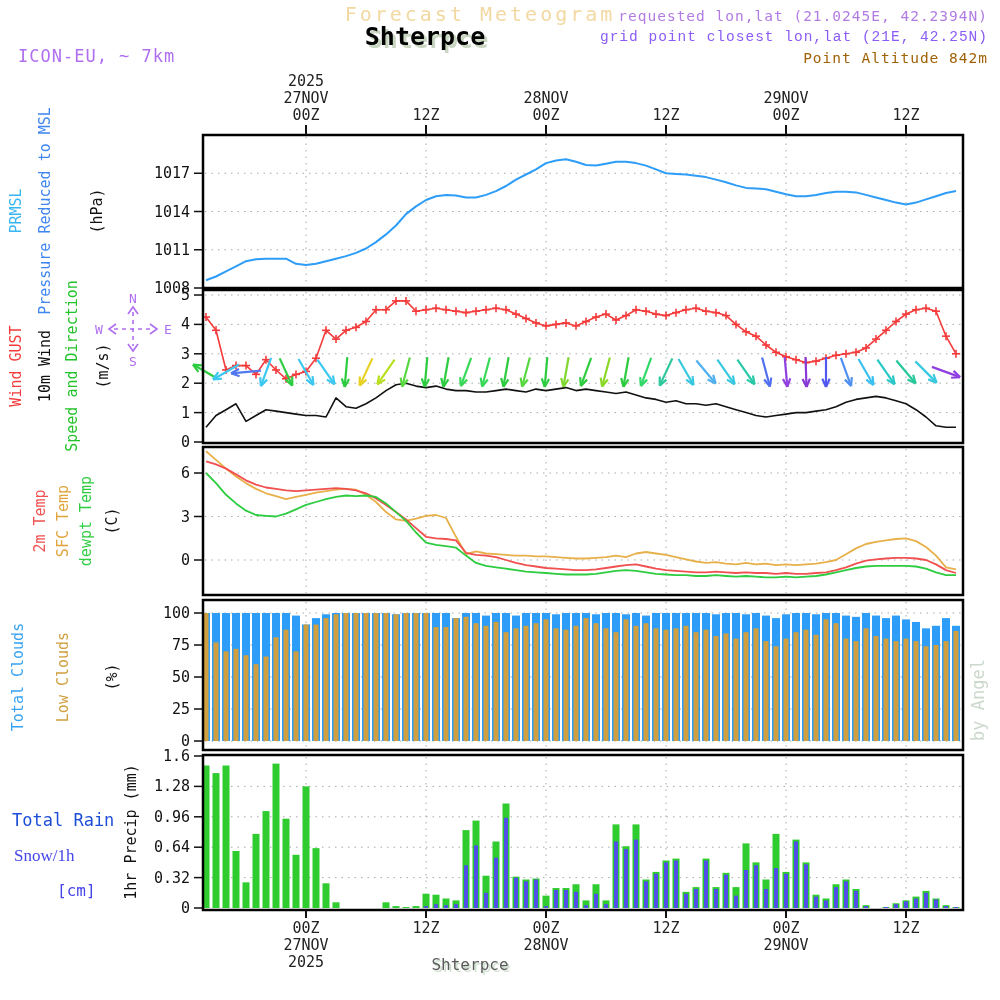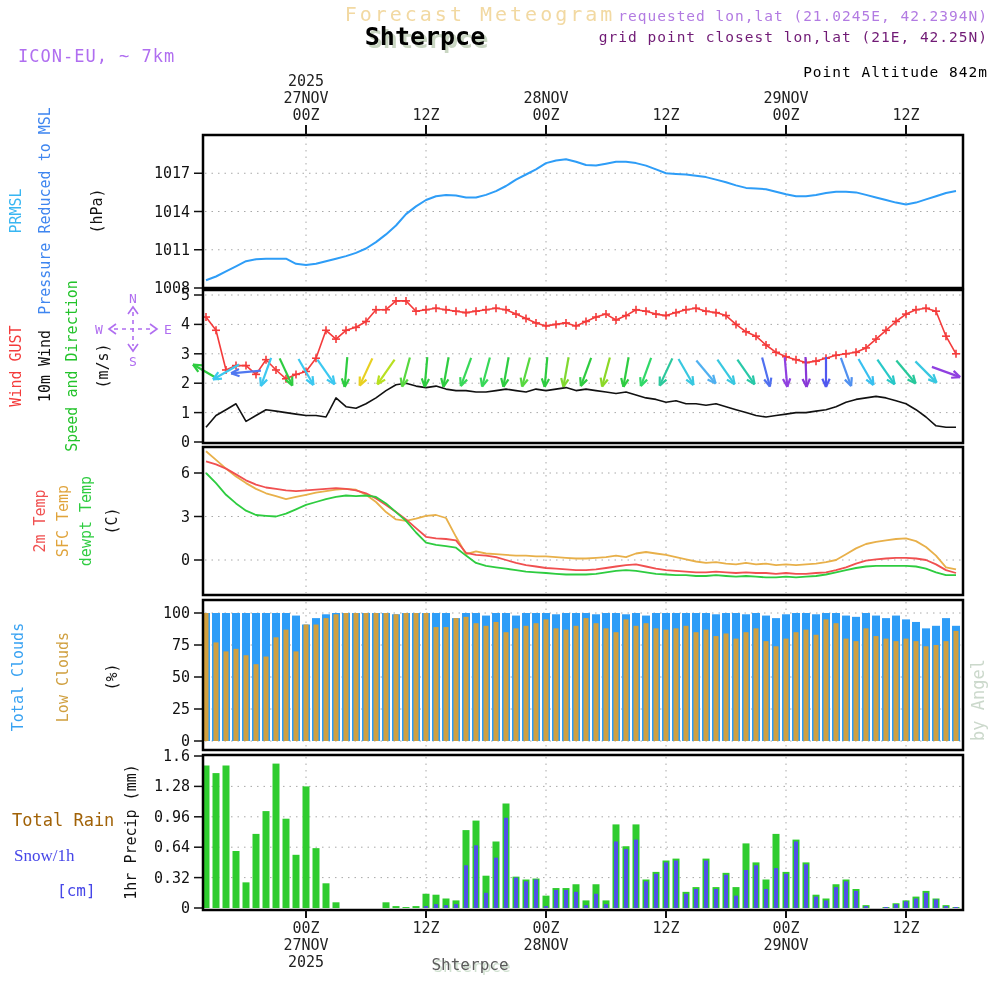--- a/index.html
+++ b/index.html
@@ -20,42 +20,42 @@
 </style>
 </head>
 <body>
 
 <div id="canvas">
 
   <div class="hdr" id="fm-title" style="color: rgb(242, 217, 162);">Forecast Meteogram</div>
   <div class="hdr" id="station-title">Shterpce</div>
   <div class="hdr" id="model-label" style="color: rgb(176, 110, 240);">ICON-EU, ~ 7km</div>
   <div class="hdr info-line" style="top: 8px; color: rgb(178, 123, 226);">requested lon,lat (21.0245E, 42.2394N)</div>
-  <div class="hdr info-line" style="top: 29px; color: #701a75;">grid point closest lon,lat (21E, 42.25N)</div>
-  <div class="hdr info-line" style="top: 64px; color: #000000;">Point Altitude 842m</div>
+  <div class="hdr info-line" style="top: 29px; color: #8b5cf6; font-family: Liberation Mono, monospace;">grid point closest lon,lat (21E, 42.25N)</div>
+  <div class="hdr info-line" style="top: 50px; color: #a16207;">Point Altitude 842m</div>
 
   <div class="vlabel" style="left: 16px; top: 211px; color: rgb(56, 182, 242);">PRMSL</div>
   <div class="vlabel" style="left: 45px; top: 211px; color: rgb(63, 134, 240);">Pressure Reduced to MSL</div>
   <div class="vlabel" style="left: 97px; top: 211px; color: rgb(17, 17, 17);">(hPa)</div>
 
   <div class="vlabel" style="left: 16px; top: 366px; color: rgb(244, 59, 59);">Wind GUST</div>
   <div class="vlabel" style="left: 45px; top: 366px; color: rgb(17, 17, 17);">10m Wind</div>
   <div class="vlabel" style="left: 72px; top: 366px; color: rgb(34, 195, 42);">Speed and Direction</div>
   <div class="vlabel" style="left: 103px; top: 366px; color: rgb(17, 17, 17);">(m/s)</div>
 
   <div class="vlabel" style="left: 40px; top: 521px; color: rgb(240, 80, 80);">2m Temp</div>
   <div class="vlabel" style="left: 63px; top: 521px; color: rgb(224, 164, 60);">SFC Temp</div>
   <div class="vlabel" style="left: 86px; top: 521px; color: rgb(46, 204, 64);">dewpt Temp</div>
   <div class="vlabel" style="left: 112px; top: 521px; color: rgb(17, 17, 17);">(C)</div>
 
   <div class="vlabel" style="left: 18px; top: 677px; color: rgb(56, 162, 242);">Total Clouds</div>
   <div class="vlabel" style="left: 63px; top: 677px; color: rgb(208, 160, 64);">Low Clouds</div>
   <div class="vlabel" style="left: 112px; top: 677px; color: rgb(17, 17, 17);">(%)</div>
 
-  <div class="plabel" style="left: 12px; top: 810px; font-size: 17px; color: #a16207;">Total  Rain</div>
+  <div class="plabel" style="left: 12px; top: 810px; font-size: 17px; color: #1d4ed8;">Total  Rain</div>
   <div class="plabel" style="left: 14px; top: 846px; font-size: 17px; color: rgb(70, 70, 232); font-family: Liberation Serif, serif;">Snow/1h</div>
   <div class="plabel" style="left: 57px; top: 881px; font-size: 16px; color: rgb(70, 70, 232);">[cm]</div>
   <div class="vlabel" style="left: 131px; top: 832px; color: rgb(17, 17, 17);">1hr Precip (mm)</div>
 
   <div id="watermark" style="color: rgb(204, 217, 204);">by Angel</div>
 
   <svg id="plot" width="1000" height="1000" viewBox="0 0 1000 1000">
       <line stroke="#a8a8a8" stroke-width="1" stroke-dasharray="1.5 5" x1="306" y1="137" x2="306" y2="286"></line>
       <line stroke="#a8a8a8" stroke-width="1" stroke-dasharray="1.5 5" x1="426" y1="137" x2="426" y2="286"></line>
       <line stroke="#a8a8a8" stroke-width="1" stroke-dasharray="1.5 5" x1="546" y1="137" x2="546" y2="286"></line>

